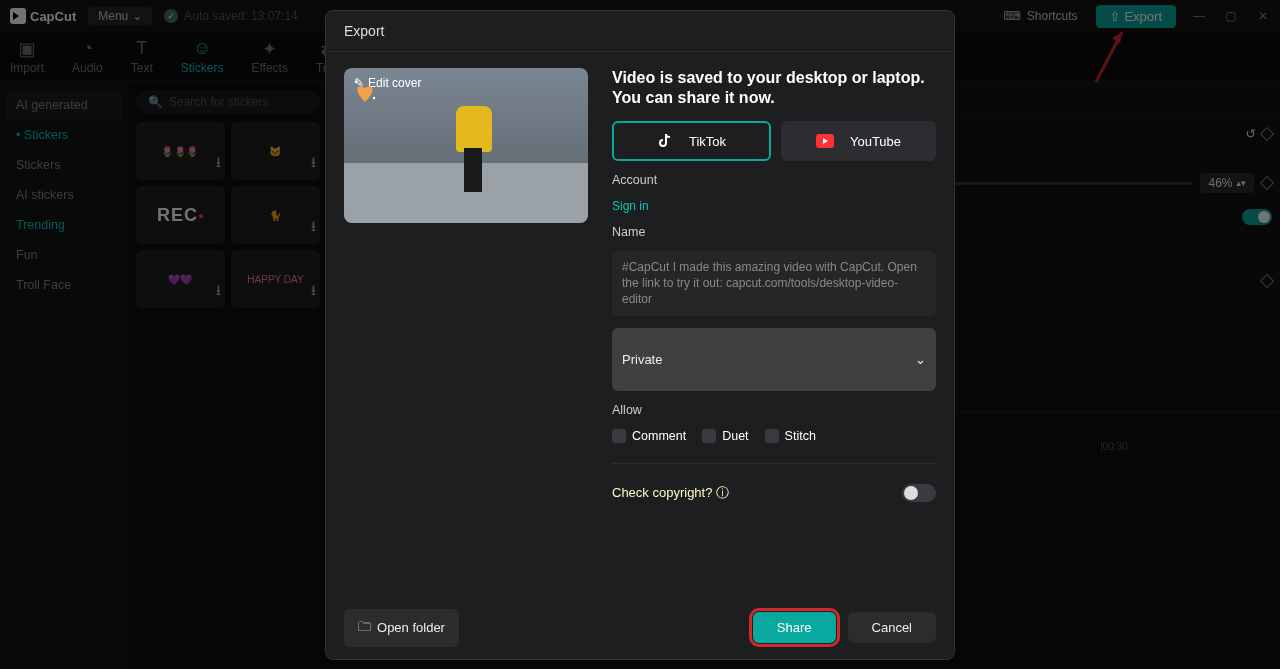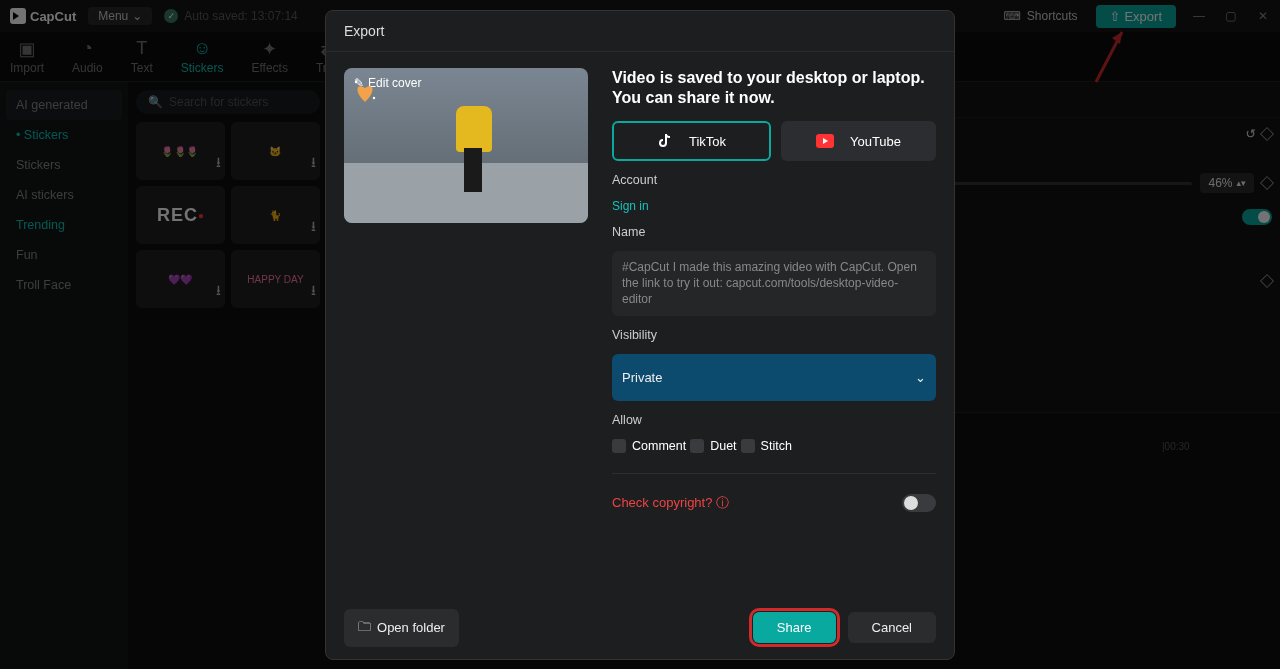--- a/index.html
+++ b/index.html
@@ -85,25 +85,25 @@
 .cover-thumb .ground{position:absolute;bottom:0;left:0;right:0;height:60px;background:#9aa2a8}
 .cover-thumb .heart{position:absolute;top:8px;left:6px;width:30px;height:30px}
 .m-right{flex:1;display:flex;flex-direction:column;gap:12px}
 .m-head{color:#fff;font-size:16px;font-weight:600;line-height:1.3}
 .share-row{display:flex;gap:10px}
 .share-btn{flex:1;padding:10px 0;border-radius:6px;background:#2c2d30;color:#fff;display:flex;align-items:center;justify-content:center;gap:16px;font-size:13px}
 .share-btn.tiktok{border:2px solid #0aa99f;background:#1d1e20}
 .field-label{color:#ccc;font-size:12.5px}
 .signin{color:#14c2b8;font-size:12px}
 .name-box{background:#252628;border-radius:6px;padding:8px 10px;color:#888;font-size:12px;line-height:1.35;min-height:58px}
-.select{background:#0c4a6e;border-radius:6px;padding:16px 10px;color:#eee;display:flex;align-items:center;justify-content:space-between;font-size:13px}
-.checks{display:flex;gap:4px;align-items:center;color:#fff;font-size:12.5px}
+.select{background:#404040;border-radius:6px;padding:24px 10px;color:#eee;display:flex;align-items:center;justify-content:space-between;font-size:13px}
+.checks{display:flex;gap:16px;align-items:center;color:#fff;font-size:12.5px}
 .chk{width:14px;height:14px;border-radius:3px;background:#3a3b3e;display:inline-block;margin-right:6px;vertical-align:middle}
 .hr{height:1px;background:#2d2e30;margin:8px 0}
-.copy-row{display:flex;align-items:flex-end;justify-content:space-between;color:#ef4444;font-size:13px}
+.copy-row{display:flex;align-items:flex-end;justify-content:space-between;color:#fef9c3;font-size:13px}
 .switch{width:34px;height:18px;background:#3a3b3e;border-radius:10px;position:relative}
 .switch:after{content:"";position:absolute;left:2px;top:2px;width:14px;height:14px;background:#ddd;border-radius:50%}
 .m-footer{display:flex;justify-content:space-between;align-items:center;padding:12px 18px}
 .open-folder{background:#2b2c2e;color:#eee;padding:8px 14px;border-radius:6px;display:flex;align-items:center;gap:6px;font-size:13px}
 .m-footer-right{display:flex;gap:12px}
 .btn{padding:8px 24px;border-radius:6px;font-size:13px}
 .btn-share{background:#0aa99f;color:#fff;outline:3px solid #d02a2a;outline-offset:1px}
 .btn-cancel{background:#2b2c2e;color:#eee}
 
 
@@ -278,21 +278,21 @@
           <span>⎮⎮</span>
           <span>⎮[</span>
           <span>]⎮</span>
           <span>🗑</span>
           <span>▟▙</span>
         </span>
       </div>
 
       <div class="tl-ruler">
         <span style="position:absolute;left:0">|00:00</span>
-        <span style="position:absolute;left:664px">|00:30</span>
+        <span style="position:absolute;left:602px">|00:30</span>
 
       </div>
       <div style="height:55px"></div>
       <div class="track">
         <div class="track-ctrl">
           <span>⚯</span>
           <span>🔓</span>
           <span>👁</span>
         </div>
         <div style="width:10px"></div>
@@ -361,21 +361,20 @@
                 <rect width="18" height="14" rx="3" fill="#f33"></rect>
                 <polygon points="7,4 7,10 12,7" fill="#fff"></polygon>
               </svg>
             <span>YouTube</span>
           </div>
         </div>
         <div class="field-label">Account</div>
         <div class="signin">Sign in</div>
         <div class="field-label">Name</div>
         <div class="name-box">#CapCut I made this amazing video with CapCut. Open the link to try it out: capcut.com/tools/desktop-video-editor</div>
-        <div class="field-label">Visibility</div>
         <div class="select">
           <span>Private</span>
           <span>⌄</span>
         </div>
         <div class="field-label">Allow</div>
         <div class="checks">
           <label><span class="chk"></span><span>Comment</span></label>
           <label><span class="chk"></span><span>Duet</span></label>
           <label><span class="chk"></span><span>Stitch</span></label>
         </div>

